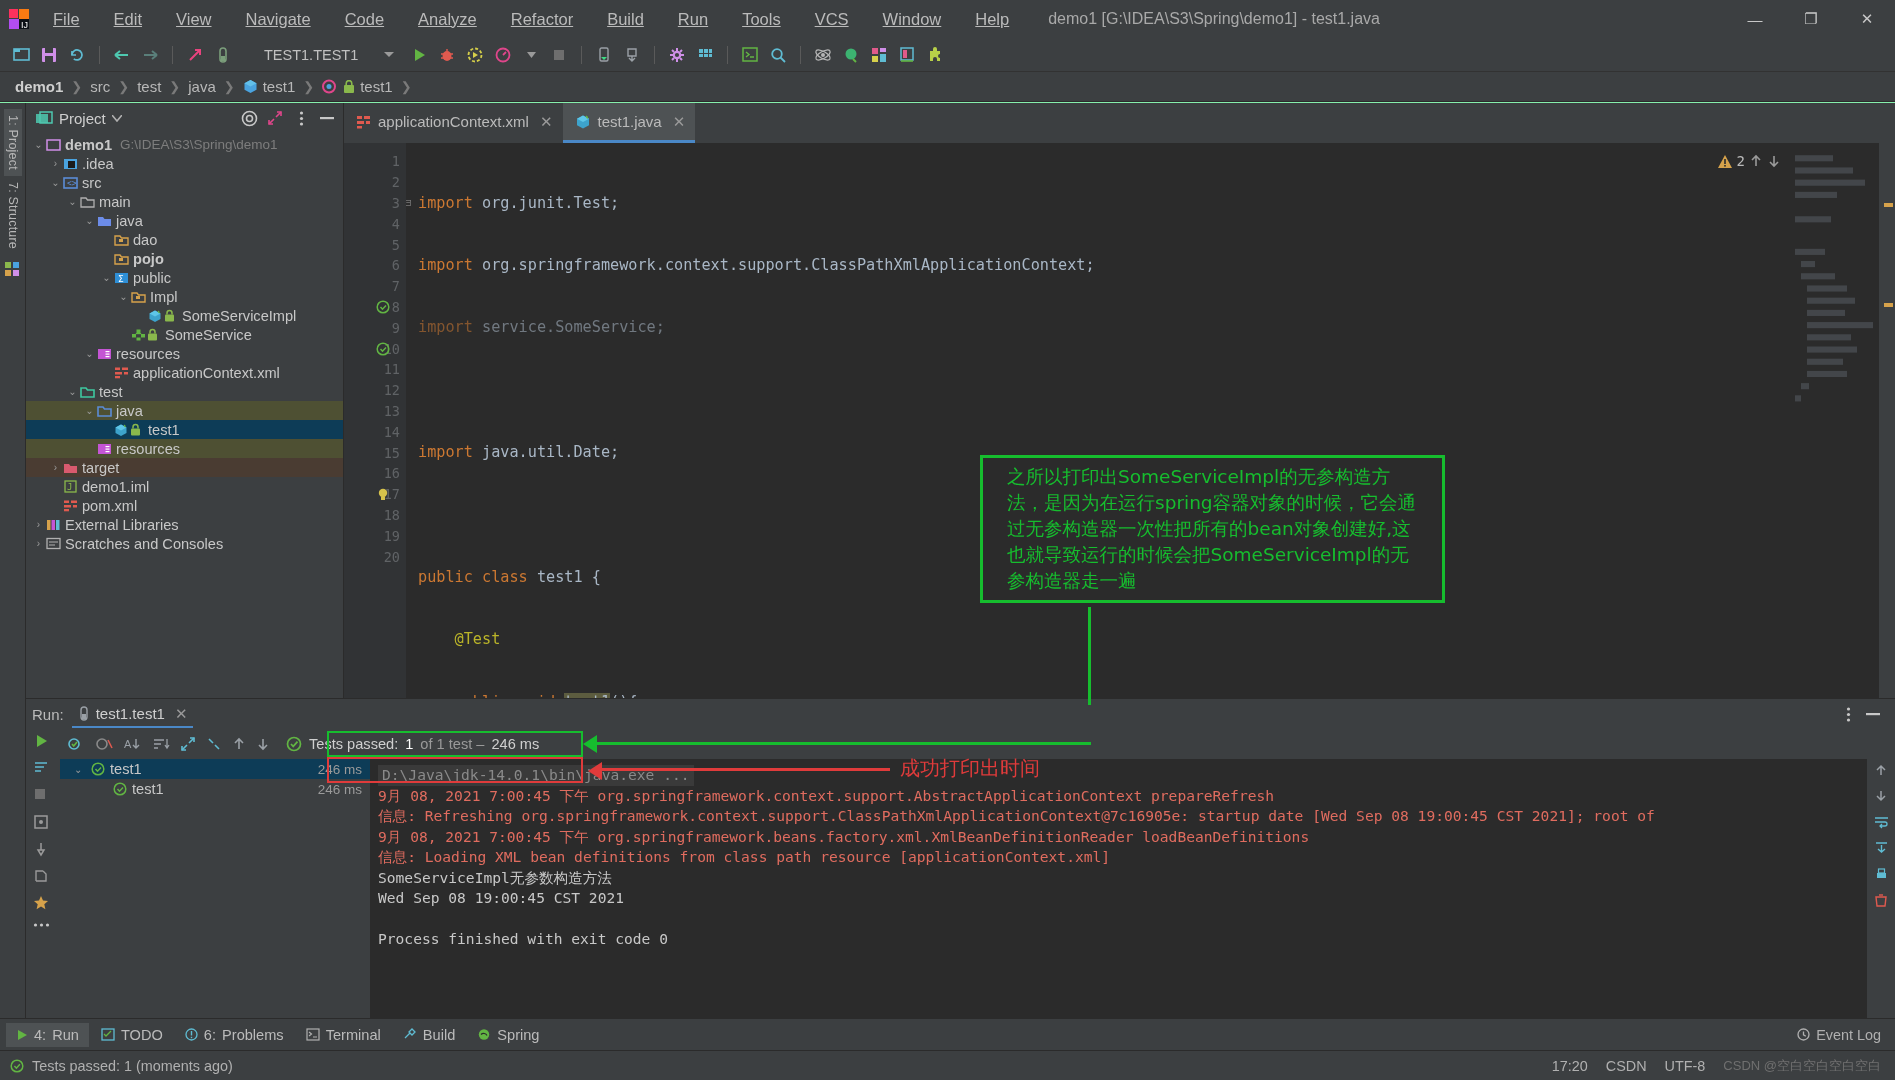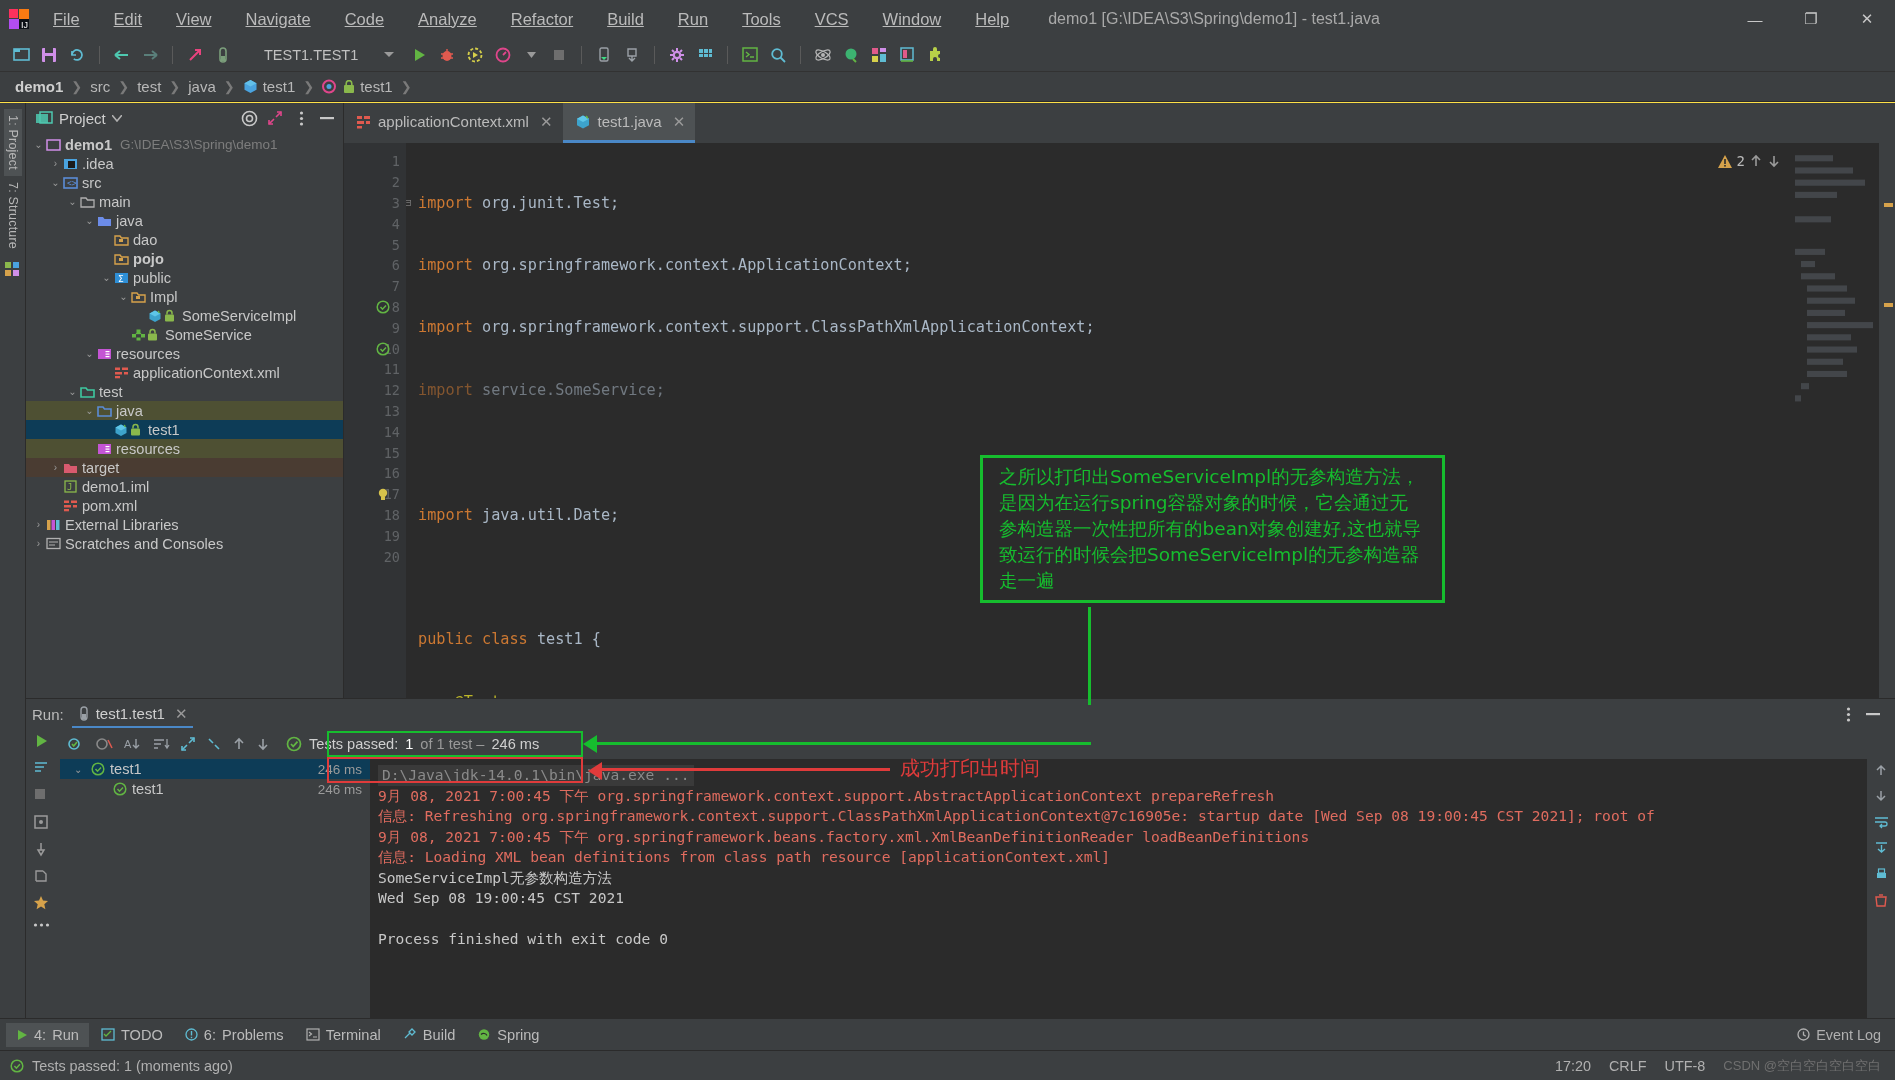--- a/index.html
+++ b/index.html
@@ -2,21 +2,21 @@
 <html><head>
 <meta charset="utf-8">
 <style>
   * { box-sizing: border-box; margin: 0; padding: 0; }
   html, body {
     width: 1895px; height: 1080px;
     background: #3c3f41;
     font-family: "Liberation Sans", sans-serif;
     overflow: hidden;
   }
-  .app { position: relative; width: 1895px; height: 1080px; background: #fde047; color: #bbbbbb; }
+  .app { position: relative; width: 1895px; height: 1080px; background: #86efac; color: #bbbbbb; }
 
   
   .titlebar {
     height: 38px; background: #3c3f41; display: flex; align-items: center;
     padding-left: 8px; position: relative;
   }
   .ij-logo { width: 22px; height: 22px; margin-right: 12px; flex: none; position: relative; }
   .menu { display: flex; align-items: center; gap: 12px; }
   .menu-item {
     font-size: 16.5px; color: #bbbbbb; padding: 4px 11px; cursor: default; white-space: nowrap;
@@ -124,21 +124,21 @@
   .minimap { position: absolute; right: 0; top: 0; width: 88px; height: 100%; opacity: .35; }
   .warn-badge {
     position: absolute; right: 98px; top: 8px; display: flex; align-items: center; gap: 4px;
     font-size: 14px; color: #bbbbbb; z-index: 5;
   }
 
   
   .annot-box {
     position: absolute; left: 980px; top: 455px; width: 465px; border: 3px solid #16bd2e;
     background: rgba(43,43,43,.92); color: #16bd2e; font-size: 18.5px; line-height: 26px;
-    padding: 6px 16px; z-index: 40; font-family: "DejaVu Sans", sans-serif;
+    padding: 6px 24px; z-index: 40; font-family: "DejaVu Sans", sans-serif;
   }
   .annot-arrow-v {
     position: absolute; left: 1088px; top: 607px; width: 3px; height: 98px; background: #16bd2e; z-index: 39;
   }
   .annot-arrow-h {
     position: absolute; left: 594px; top: 742px; width: 497px; height: 3px; background: #16bd2e; z-index: 39;
   }
   .annot-head-left {
     position: absolute; left: 583px; top: 735px; width: 0; height: 0; z-index: 41;
     border-top: 9px solid transparent; border-bottom: 9px solid transparent; border-right: 14px solid #16bd2e;
@@ -856,21 +856,20 @@
             <div class="gline">
               <span>19</span>
             </div>
             <div class="gline">
               <span>20</span>
             </div>
           </div>
 
         <div class="code-area">
           <div class="cline"><span class="fold">⊟</span><span class="kw">import</span><span> org.junit.Test;</span></div>
-          <div class="cline"><span class="kw">import</span><span> org.springframework.context.ApplicationContext;</span></div>
           <div class="cline"><span class="kw">import</span><span> org.springframework.context.support.ClassPathXmlApplicationContext;</span></div>
           <div class="cline"><span class="kw" style="opacity:.55">import</span><span style="opacity:.55"> service.SomeService;</span></div>
           <div class="cline"></div>
           <div class="cline"><span class="kw">import</span><span> java.util.Date;</span></div>
           <div class="cline"></div>
           <div class="cline"><span class="kw">public class</span><span> test1 {</span></div>
           <div class="cline">    <span class="anno">@Test</span></div>
           <div class="cline">    <span class="kw">public void</span> <span class="hl">test1</span><span>(){</span></div>
           <div class="cline">        <span class="cm">//指定spring配置文件的位置和名称</span></div>
           <div class="cline">        <span>String resources = </span><span class="str">"applicationContext.xml"</span><span>;</span></div>
@@ -1199,18 +1198,18 @@
   </div>
 
   <div class="statusbar">
     <svg width="14" height="14" style="margin-right:8px">
         <circle cx="7" cy="7" r="5.8" fill="none" stroke="#62b543" stroke-width="1.5"></circle>
         <path d="M4.4 7l2 2.2 3.5-4" stroke="#62b543" stroke-width="1.5" fill="none"></path>
       </svg>
     <span>Tests passed: 1 (moments ago)</span>
     <span class="sb-right">
       <span>17:20</span>
-      <span>CRLF</span>
+      <span>CSDN</span>
       <span>UTF-8</span>
       <span class="sb-watermark">CSDN @空白空白空白空白</span>
     </span>
   </div>
 </div>
 
 </body></html>

